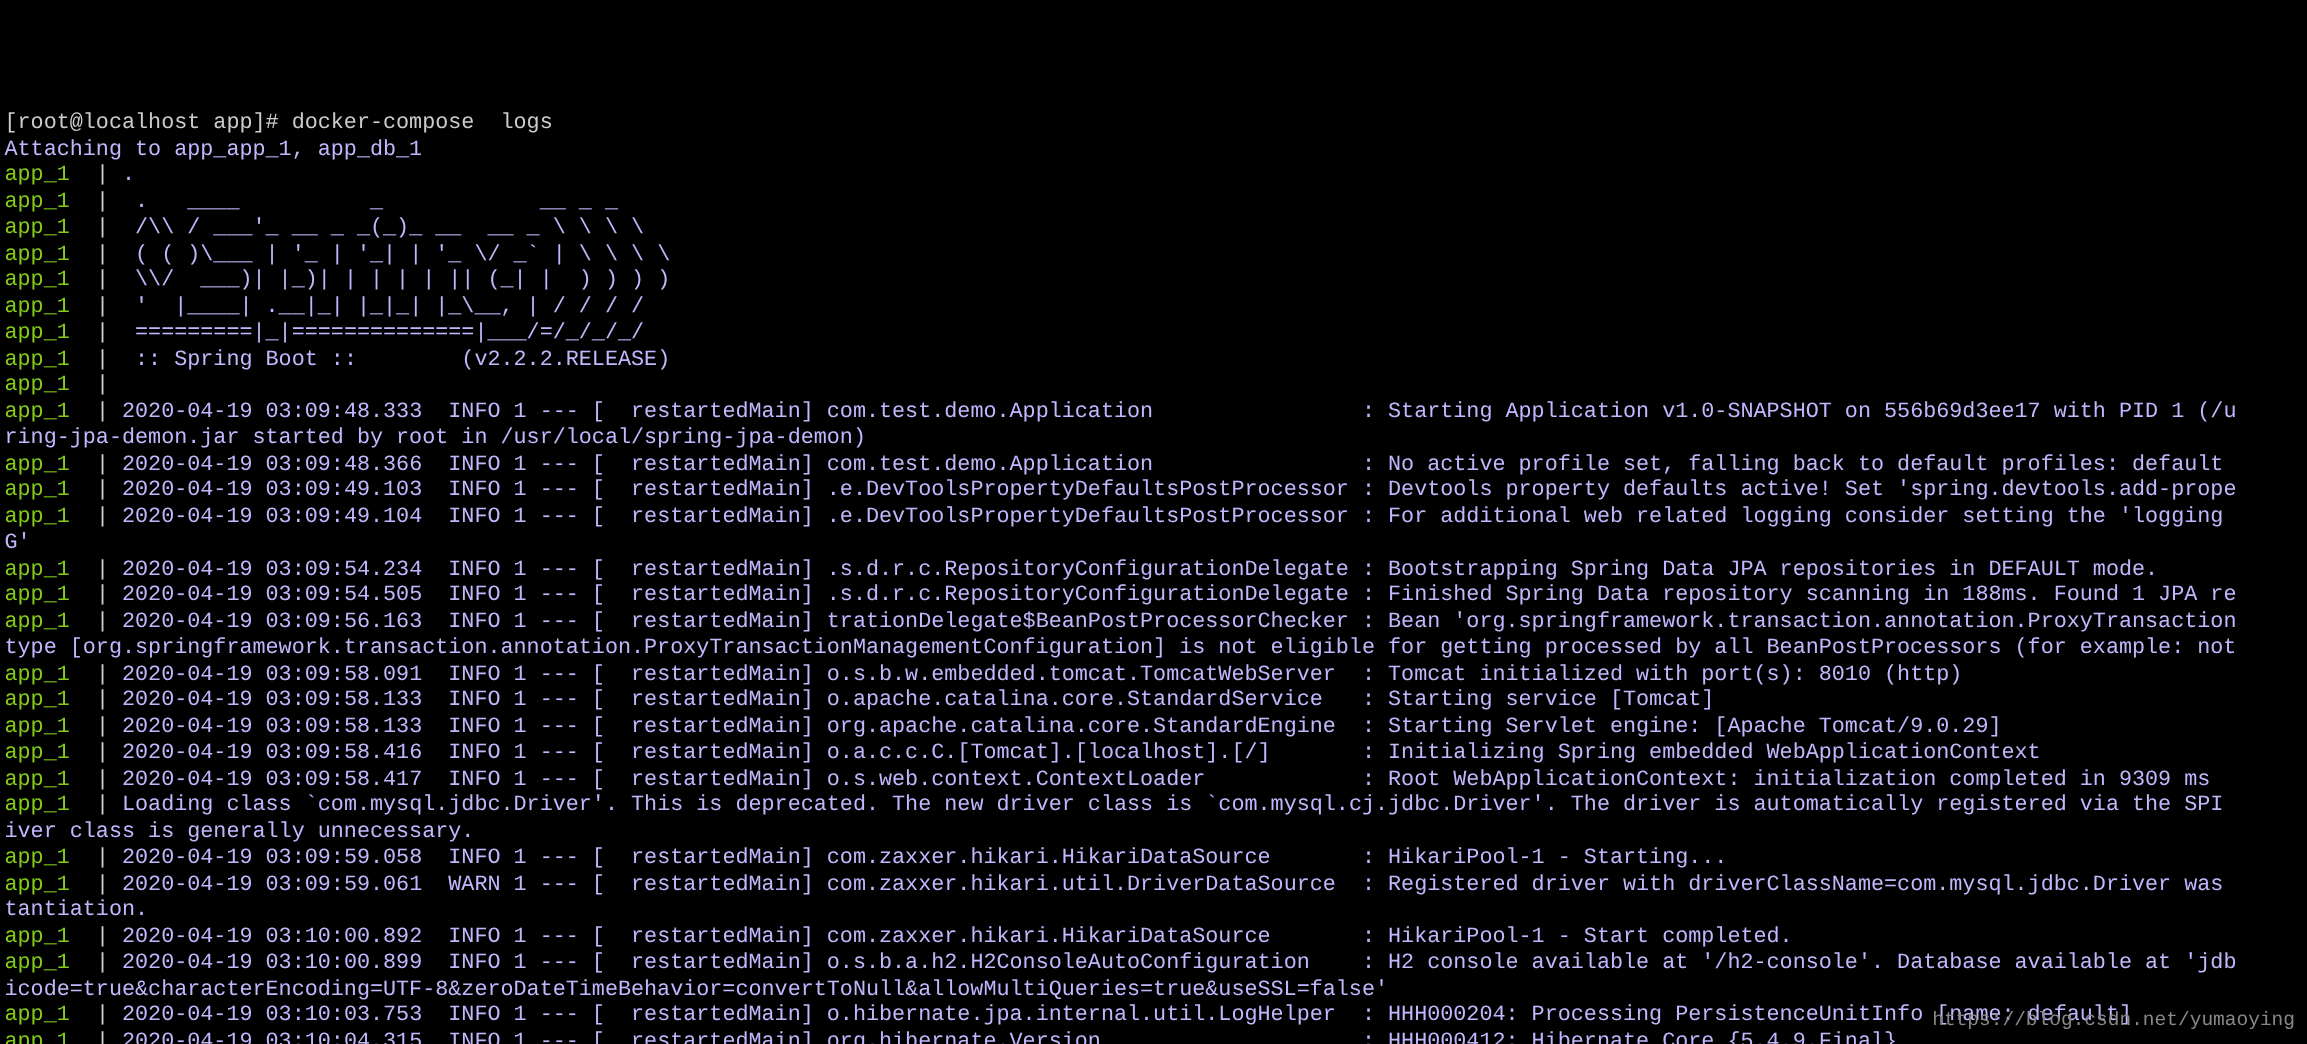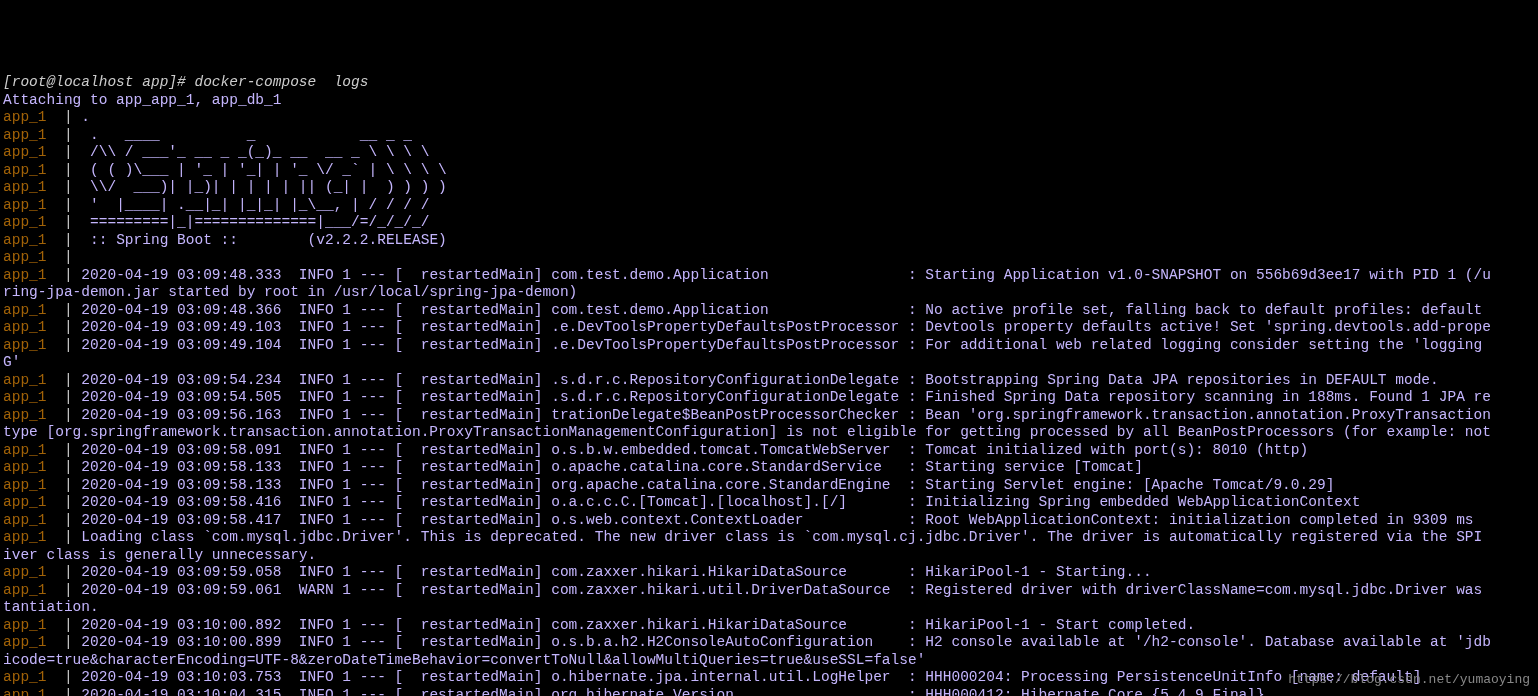--- a/index.html
+++ b/index.html
@@ -13,22 +13,22 @@
     overflow: hidden;
     width: 1538px;
     height: 696px;
   }
   .terminal {
     padding: 4px 3px;
     width: 100%;
     height: 100%;
     overflow: hidden;
   }
-  .prompt-bracket { color: #ccc; font-style: italic; }
-  .prefix { color: #a16207; }
+  .prompt-bracket { color: #ccc; }
+  .prefix { color: #84cc16; }
   .pipe { color: #ccc; }
   .txt { color: #c4b5fd; }
   .watermark {
     position: absolute;
     right: 8px;
     bottom: 8px;
     color: #888;
     font-size: 13px;
     font-family: Liberation Mono, monospace;
     white-space: nowrap;

